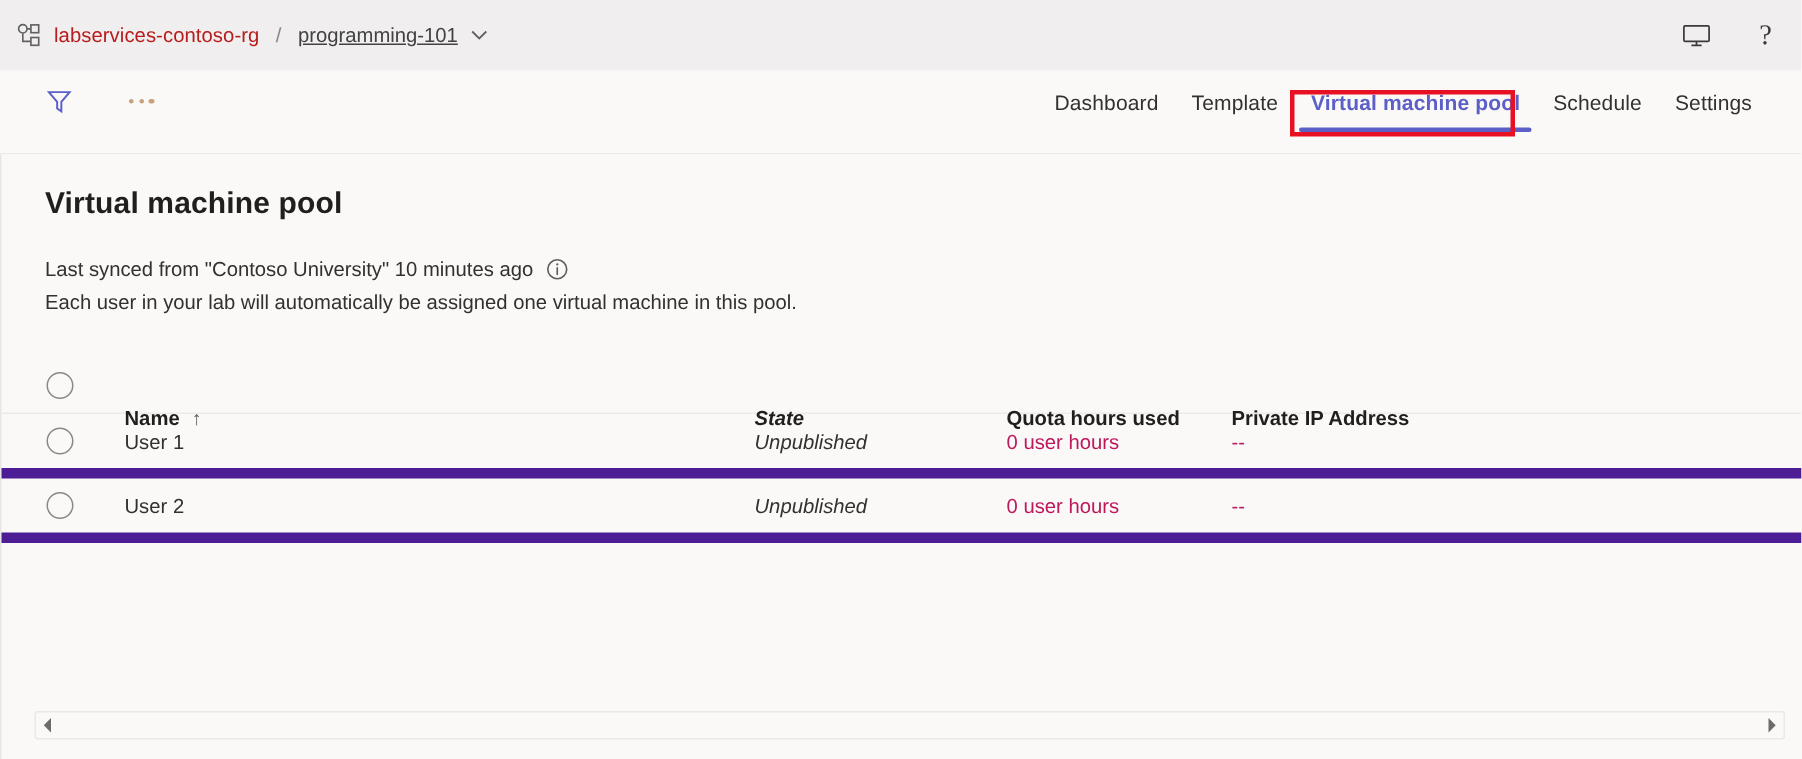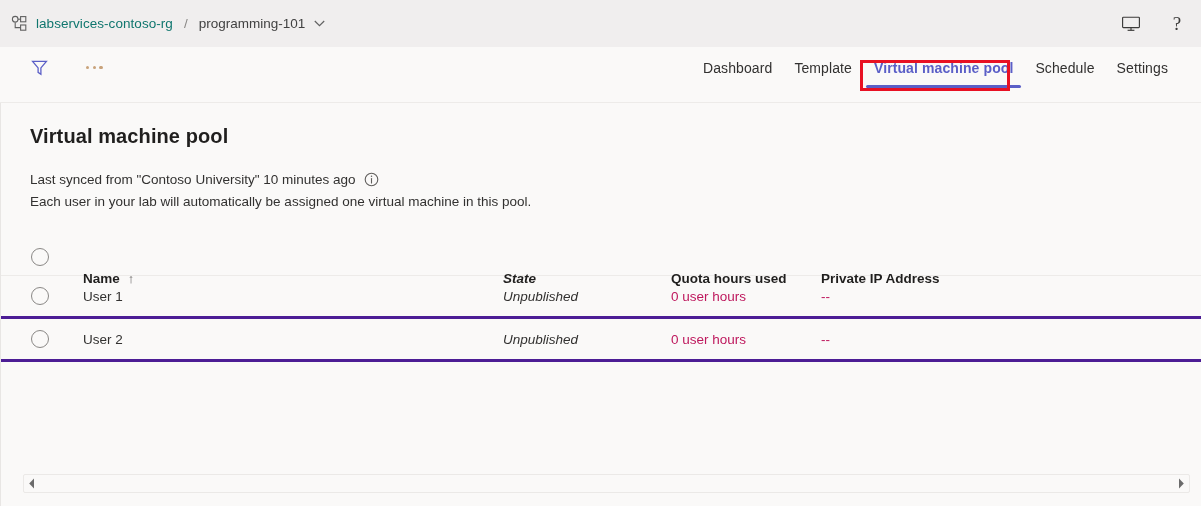--- a/index.html
+++ b/index.html
@@ -44,35 +44,36 @@
     margin-right: 8px;
     flex: 0 0 auto;
     color: #616161;
     display: flex;
     align-items: center;
     justify-content: center;
   }
 
   .crumb-text {
     font-size: 13.5px;
-    color: #0f766e;
+    color: #b91c1c;
     letter-spacing: 0.05px;
     white-space: nowrap;
   }
 
   .crumb-sep {
     font-size: 13.5px;
     color: #8a8886;
     margin: 0 11px;
   }
 
   .crumb-current {
     font-size: 13.5px;
     color: #424242;
     white-space: nowrap;
+    text-decoration: underline;
   }
 
   .crumb-chevron {
     margin-left: 9px;
     display: flex;
     align-items: center;
     color: #616161;
   }
 
   .topbar-spacer { flex: 1 1 auto; }
@@ -237,21 +238,21 @@
   .table-wrap {
     margin-top: 26px;
     width: 1201px;
     position: relative;
   }
 
   .grid-row {
     display: flex;
     align-items: center;
     height: 43px;
-    border-bottom: 3px solid #4c1d95;
+    border-bottom: 7px solid #4c1d95;
     padding-left: 30px;
   }
 
   .grid-row.header {
     height: 38px;
     border-bottom: 1px solid #edebe9;
   }
 
   .cb-cell {
     width: 52px;

